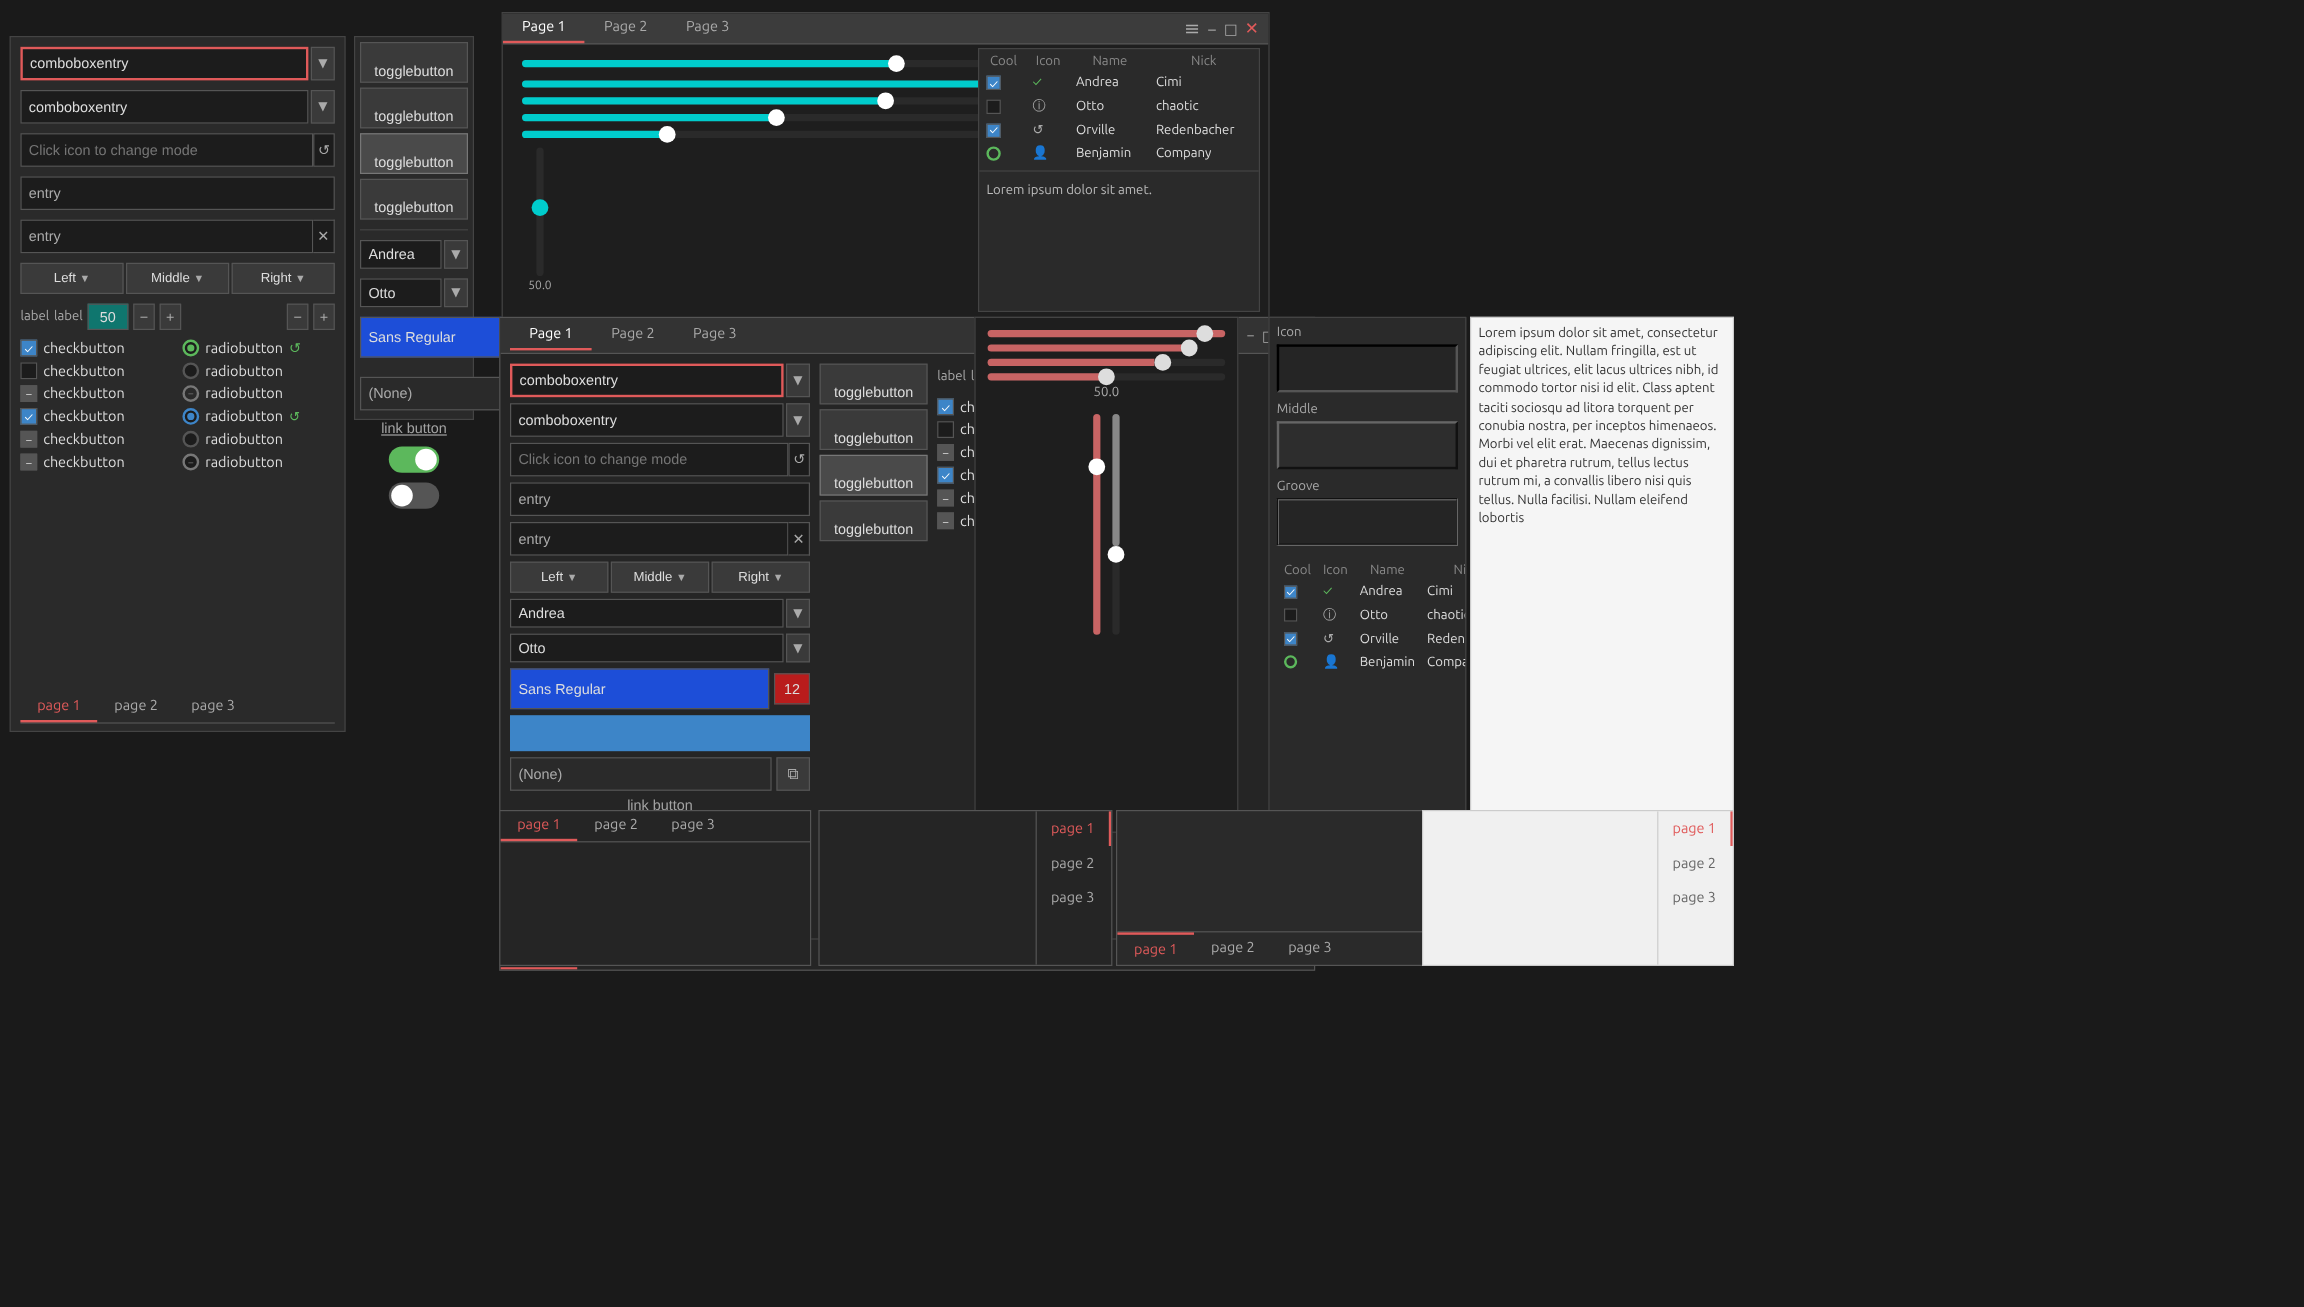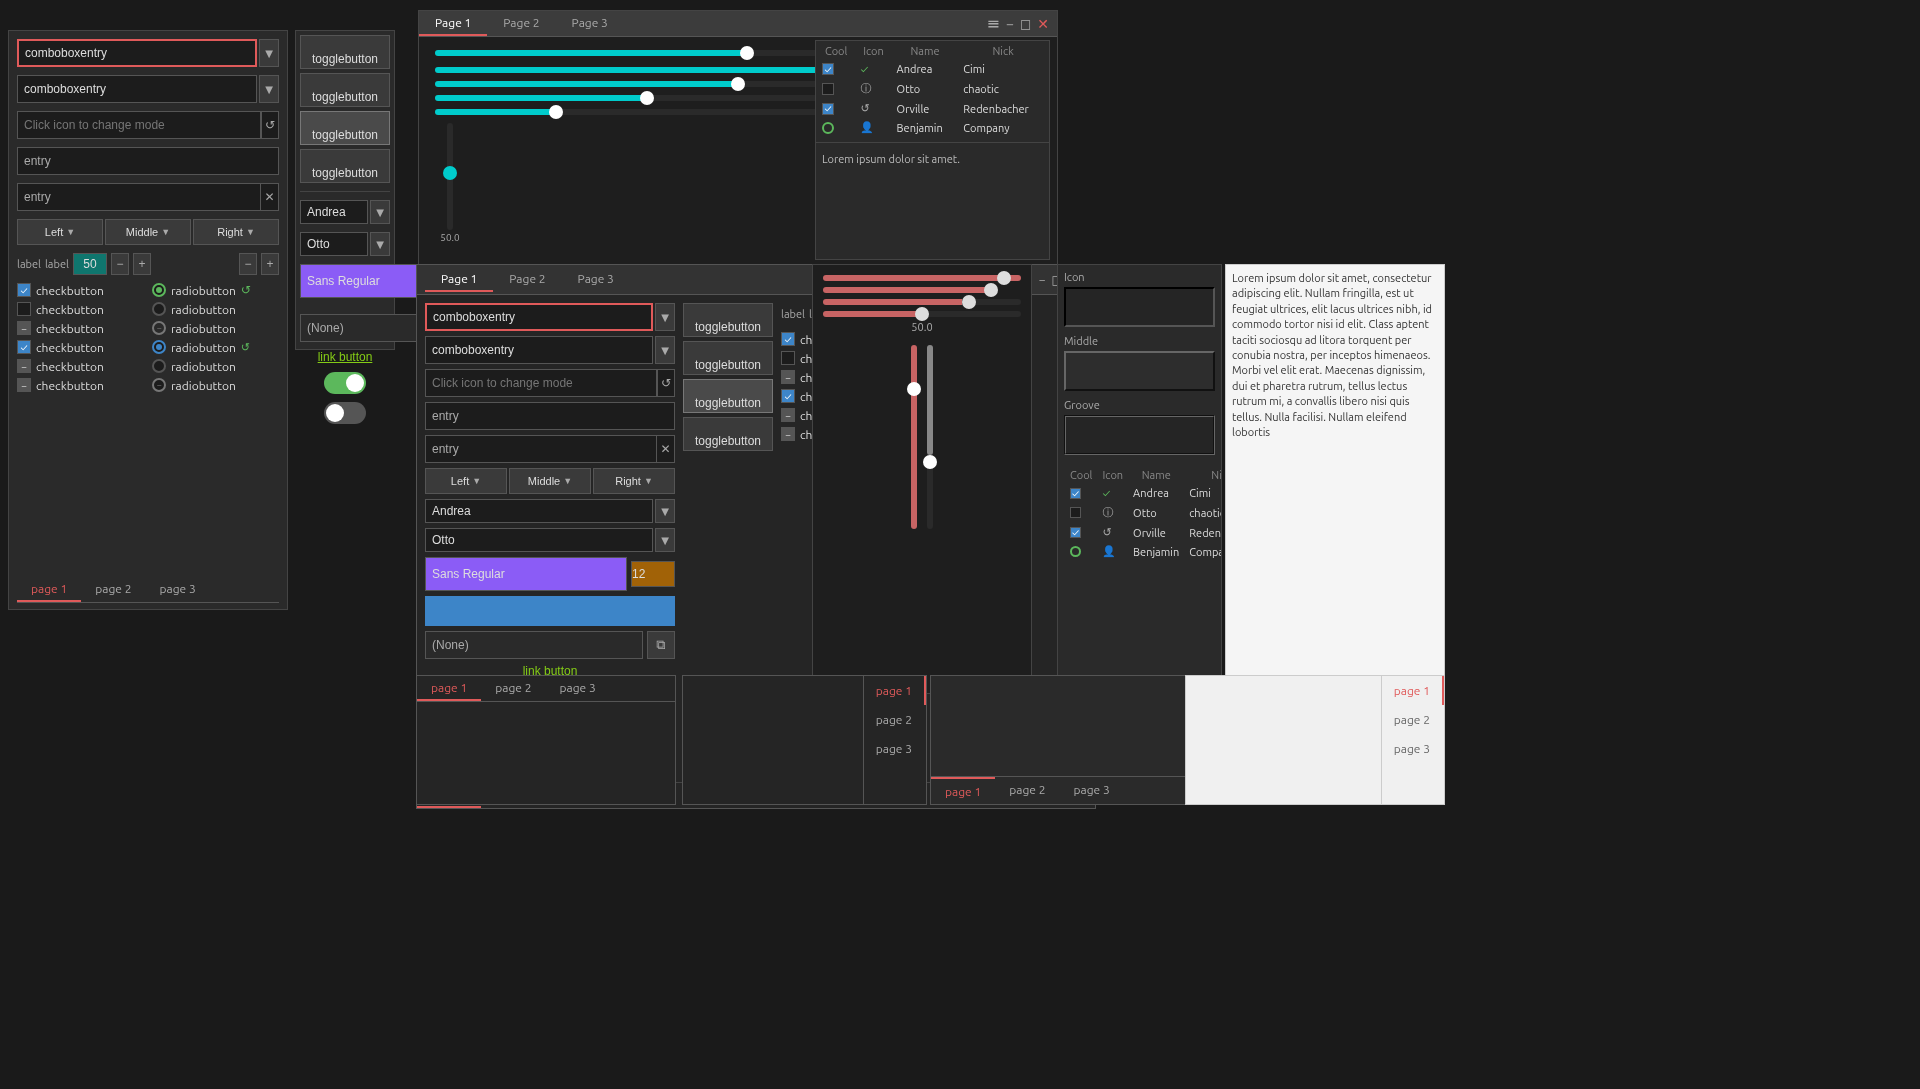--- a/index.html
+++ b/index.html
@@ -214,21 +214,21 @@
 
     .color-btn-blue {
       background: #3d85c8;
       border: none;
       height: 30px;
       width: 100%;
       cursor: pointer;
     }
 
     .link-btn {
-      color: #84cc16;
+      color: #a3a3a3;
       background: none;
       border: none;
       cursor: pointer;
       font-size: 12px;
       text-decoration: underline;
     }
     .frame-label {
       color: #aaa;
       font-size: 11px;
       margin-bottom: 4px;
@@ -259,33 +259,33 @@
 
     
     .font-row {
       display: flex;
       align-items: center;
       gap: 4px;
     }
     .font-name {
       flex: 1;
       height: 26px;
-      background: #8b5cf6;
+      background: #1d4ed8;
       border: 1px solid #555;
       color: #ddd;
       padding: 16px 6px;
       font-size: 12px;
     }
     .font-size-val {
-      width: 44px;
+      width: 30px;
       height: 26px;
-      background: #a16207;
+      background: #b91c1c;
       border: 1px solid #555;
       color: #ddd;
-      text-align: left;
+      text-align: center;
       font-size: 12px;
     }
 
     
     .none-row {
       display: flex;
       align-items: center;
       gap: 4px;
     }
     .none-field {

